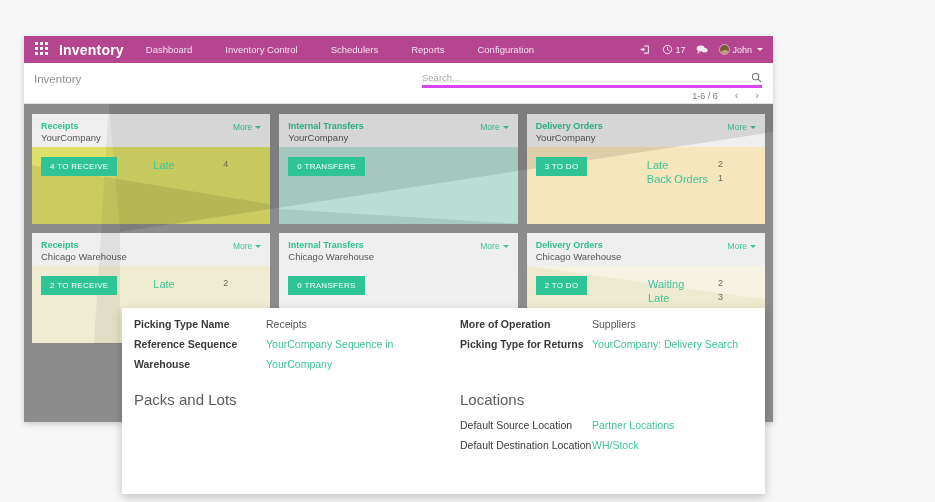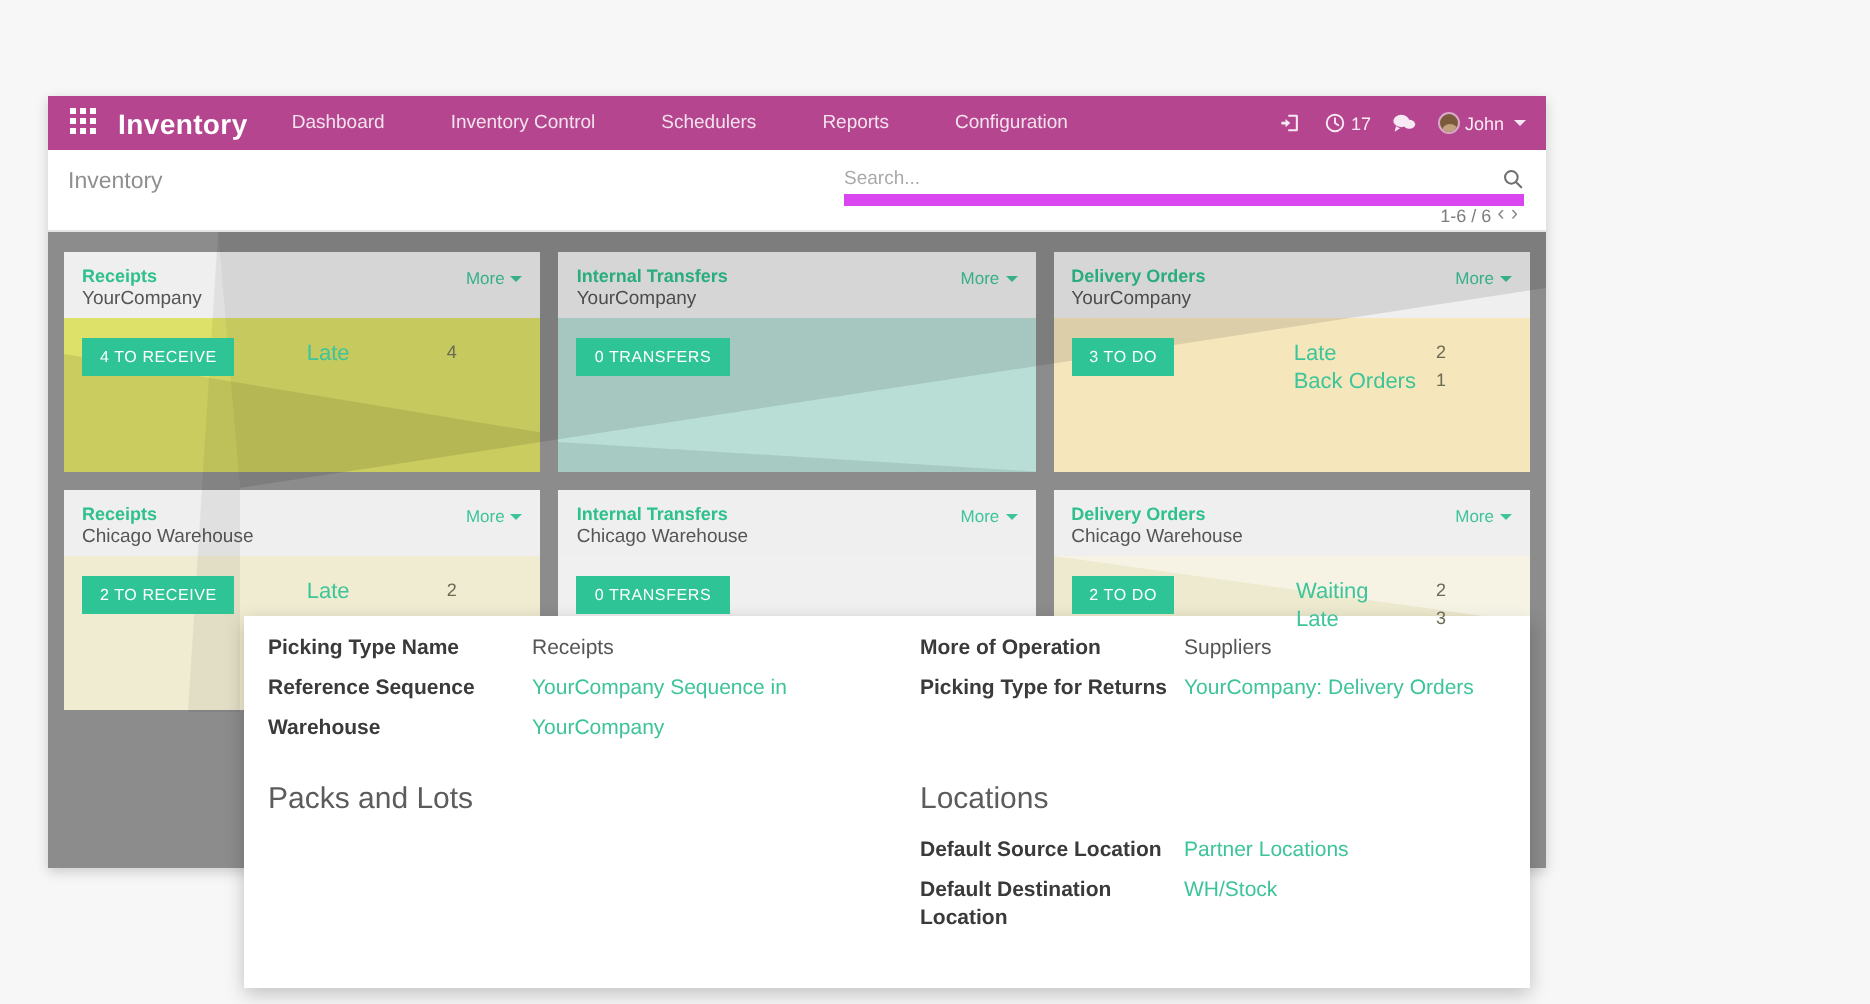--- a/index.html
+++ b/index.html
@@ -12,21 +12,21 @@
     background: #f7f7f7;
     font-family: "Liberation Sans", sans-serif;
     overflow: hidden;
     position: relative;
   }
 
   
   .app-window {
     position: absolute;
     left: 24px;
-    top: 48px;
+    top: 36px;
     width: 749px;
     height: 386px;
     background: #f0f0f0;
     box-shadow: 0 2px 6px rgba(0,0,0,0.18);
     overflow: hidden;
   }
 
   
   .topbar {
     position: relative;
@@ -138,21 +138,21 @@
     font-size: 11.5px;
     position: absolute;
     left: 10px;
     top: 10px;
   }
   .searchbox {
     position: absolute;
     left: 398px;
     top: 9px;
     width: 340px;
-    border-bottom: 6px solid #d946ef;
+    border-bottom: 3px solid #d946ef;
     padding-bottom: 2px;
     display: flex;
     align-items: center;
   }
   .search-input {
     border: none;
     outline: none;
     flex: 1;
     font-size: 9.5px;
     color: #9a9a9a;
@@ -161,21 +161,21 @@
     padding: 0;
   }
   .search-input::placeholder { color: #a9a9a9; }
   .search-ico { color: #7a7a7a; display: flex; cursor: pointer; }
   .pager {
     position: absolute;
     right: 14px;
     top: 27px;
     display: flex;
     align-items: center;
-    gap: 3px;
+    gap: 17px;
     font-size: 9px;
     color: #7c7c7c;
   }
   .pager-btn { color: #8a8a8a; cursor: pointer; font-size: 11px; line-height: 1; }
 
   
   .board {
     position: relative;
     background: #8c8c8c;
     padding: 10px 8px 8px 8px;
@@ -331,21 +331,21 @@
   }
   .sec-grid {
     display: grid;
     grid-template-columns: 338px 1fr;
   }
   .loc-label {
     width: 132px;
     flex: 0 0 132px;
     color: #3a3a3a;
     font-size: 10.5px;
-    font-weight: bold;
+    font-weight: normal;
     line-height: 14px;
   }
 </style>
 </head>
 <body>
 
 <div class="app-window">
 
   <div class="topbar">
     <div class="apps-grid">
@@ -558,21 +558,21 @@
       </div>
     </div>
 
     <div class="form-col col-right">
       <div class="field-row">
         <div class="field-label">More of Operation</div>
         <div class="field-value v-plain">Suppliers</div>
       </div>
       <div class="field-row">
         <div class="field-label">Picking Type for Returns</div>
-        <div class="field-value v-link">YourCompany: Delivery Orders</div>
+        <div class="field-value v-link">YourCompany: Delivery Search</div>
       </div>
     </div>
   </div>
 
   <div class="sec-grid">
     <div class="col-left">
       <div class="section-title">Packs and Lots</div>
     </div>
     <div class="col-right">
       <div class="section-title">Locations</div>

